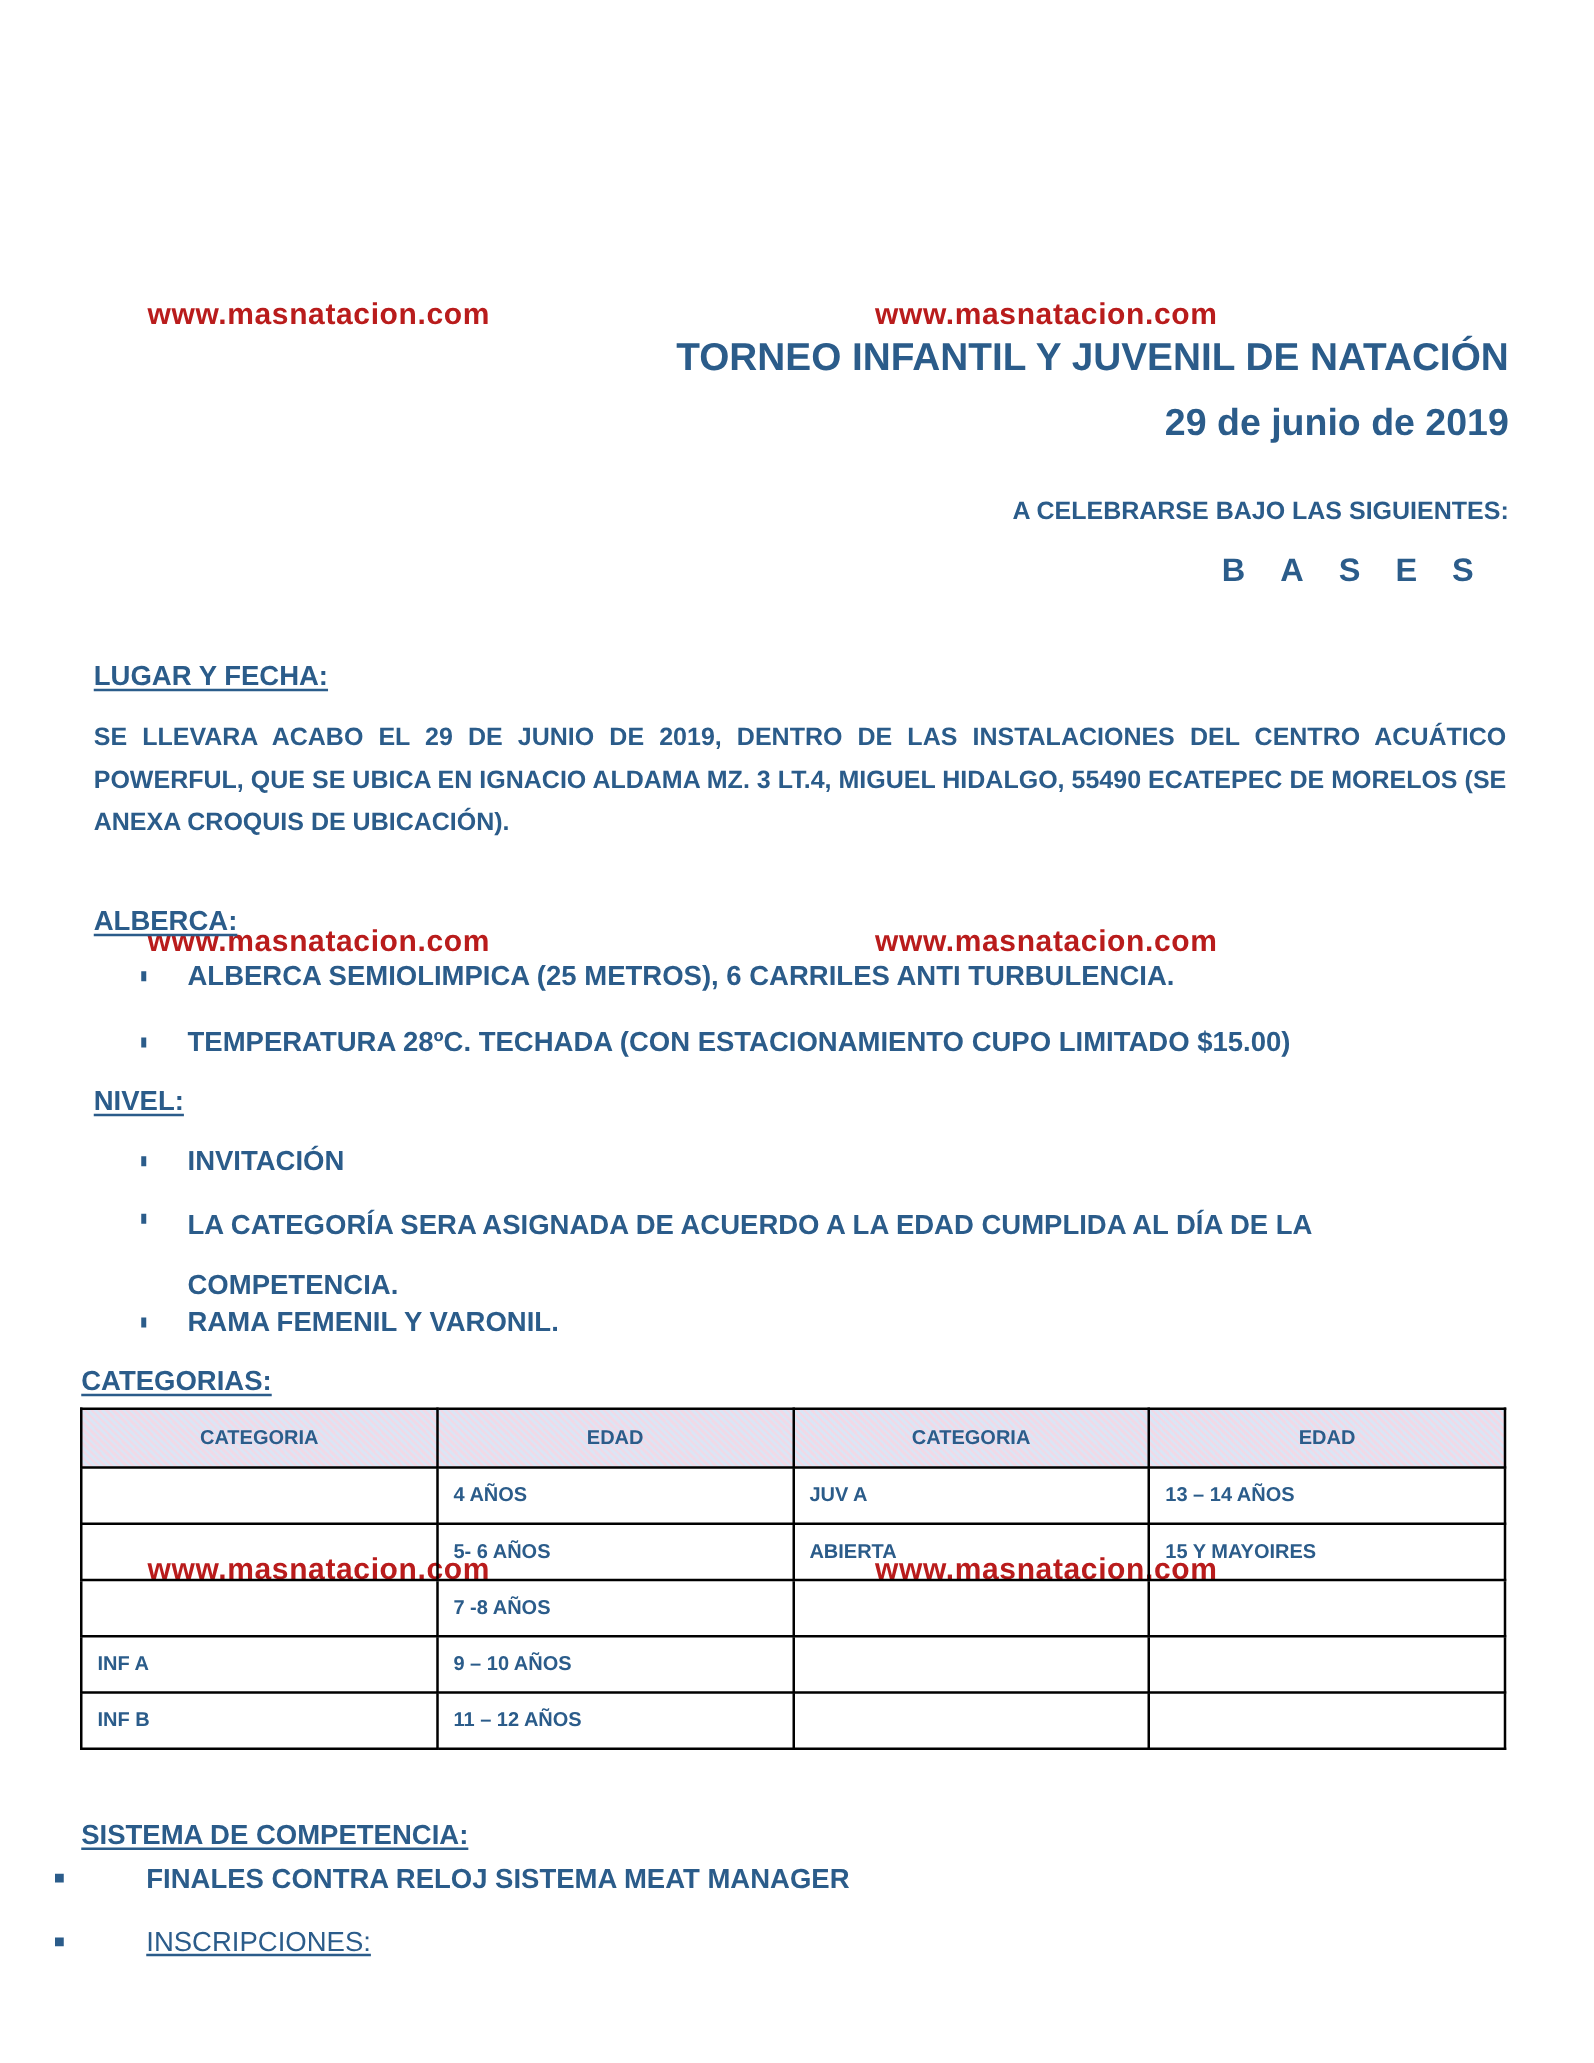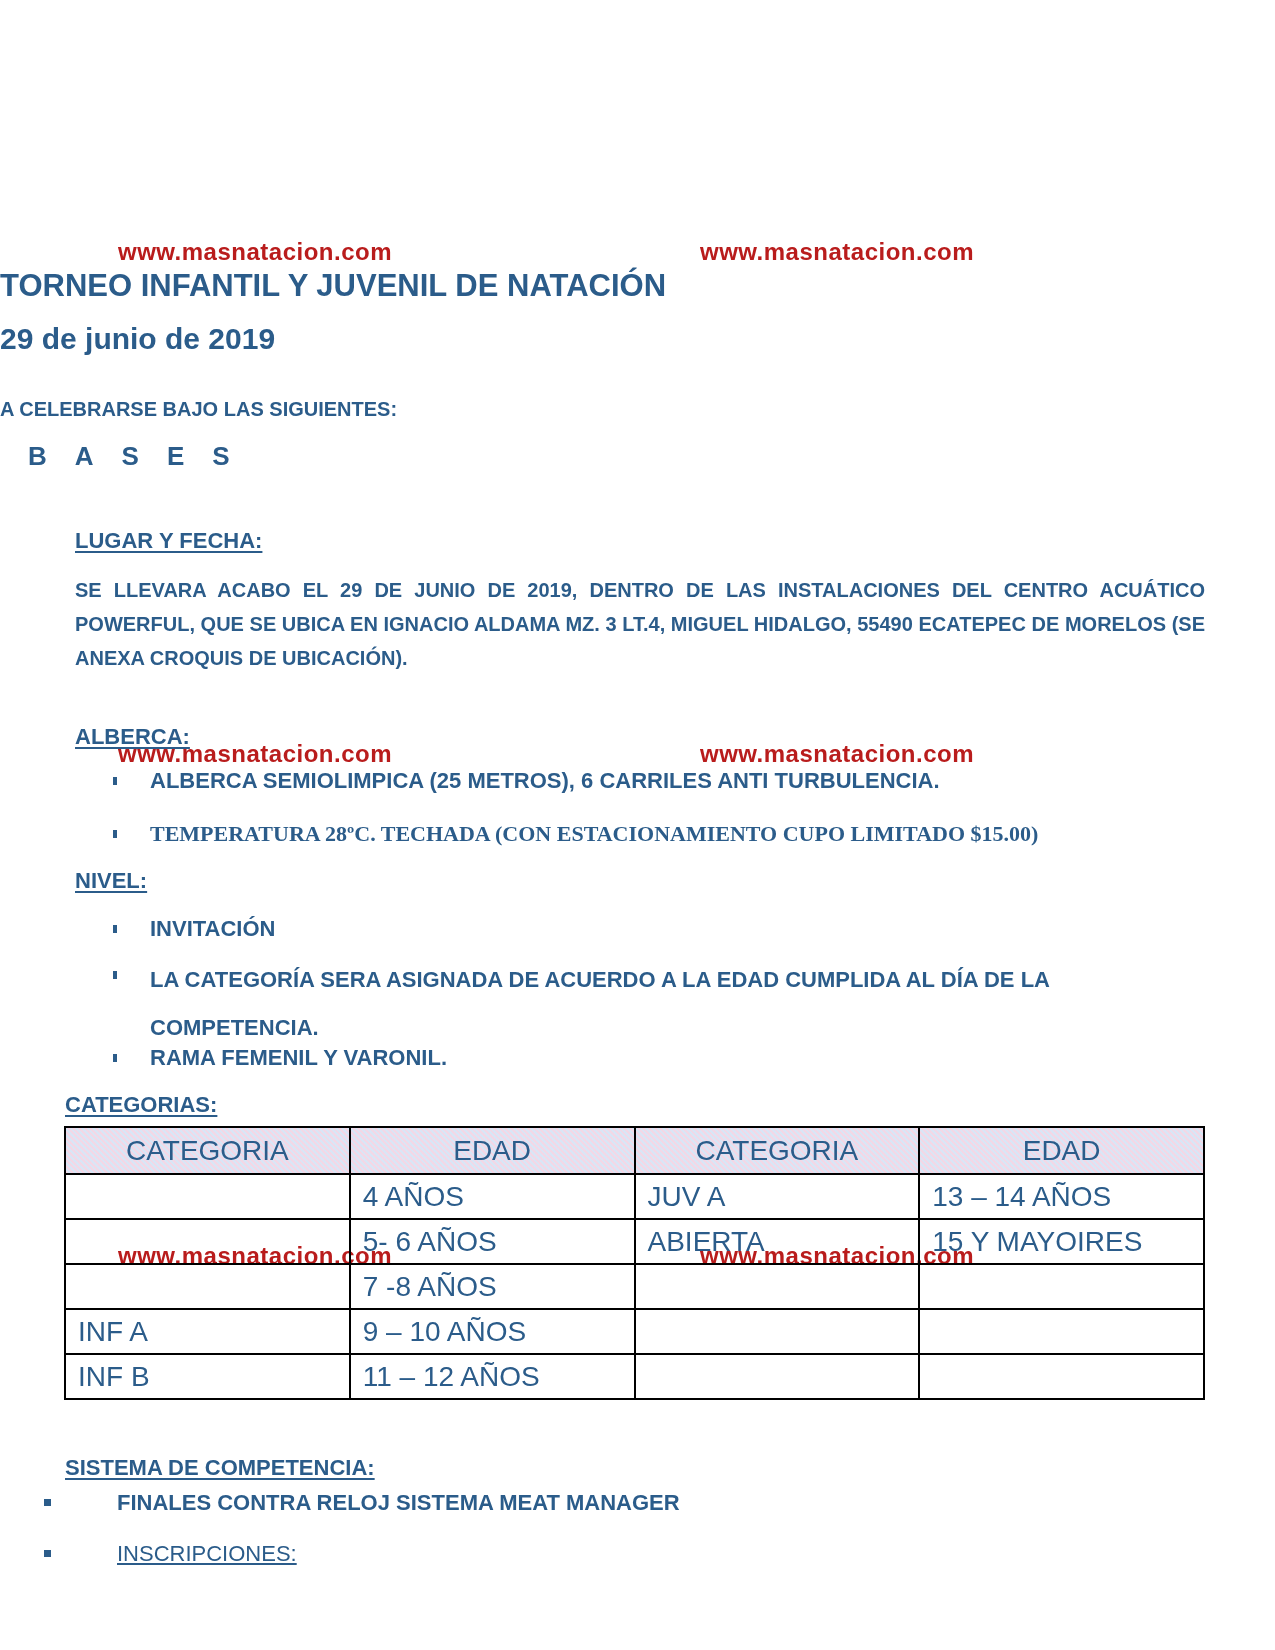--- a/index.html
+++ b/index.html
@@ -1,35 +1,35 @@
 <!DOCTYPE html>
 <html><head>
 <meta charset="utf-8">
 <style>
   html, body { margin: 0; padding: 0; background: #ffffff; }
   body { width: 1275px; height: 1650px; position: relative; overflow: hidden;
          font-family: "Liberation Sans", sans-serif; color: #2b5c8a; }
   .abs { position: absolute; }
   .wm { position: absolute; font-family: "Liberation Sans", sans-serif; font-weight: bold;
         font-size: 24px; color: #b91c1c; letter-spacing: 0.5px; white-space: nowrap; z-index: 0; }
-  .center { left: 0; width: 1207px; text-align: left; font-weight: bold; white-space: nowrap; z-index: 1; }
+  .center { left: 0; width: 1207px; text-align: right; font-weight: bold; white-space: nowrap; z-index: 1; }
   .title { top: 268px; font-size: 31px; }
   .date { top: 322px; font-size: 30px; }
   .subtitle { top: 398px; font-size: 20px; }
   .bases { top: 441px; font-size: 26px; letter-spacing: 28px; padding-left: 28px; box-sizing: border-box; }
   .heading { position: absolute; font-weight: bold; font-size: 22px; text-decoration: underline;
              text-underline-offset: 3px; white-space: nowrap; z-index: 1; }
   .para { position: absolute; left: 75px; width: 1130px; font-weight: bold; font-size: 20px;
           line-height: 34px; text-align: justify; text-align-last: left; z-index: 1; }
   .bullet-row { position: absolute; font-weight: bold; font-size: 22px; white-space: nowrap; z-index: 1; }
   .bullet { position: absolute; width: 4px; height: 8px; background: #2b5c8a; }
   .bullet-text { position: absolute; white-space: nowrap; }
   .wrap-text { position: absolute; white-space: normal; width: 1060px; line-height: 48px; }
   table.cat { position: absolute; left: 64px; top: 1126px; width: 1141px; border-collapse: collapse; z-index: 1; }
-  table.cat td, table.cat th { border: 2.5px solid #000; height: 45px; font-size: 28px; font-weight: normal;
+  table.cat td, table.cat th { border: 2.5px solid #000; height: 45px; font-size: 16px; font-weight: bold;
         color: #2b5c8a; padding: 0 12px; width: 25%; box-sizing: border-box; vertical-align: middle; }
   table.cat th { text-align: center; height: 47px;
         background-color: #e8e6ee;
         background-image: repeating-linear-gradient(45deg, rgba(255,200,220,0.45) 0 2px, rgba(200,230,255,0.45) 2px 4px); }
   table.cat td { text-align: left; }
   .sq { position: absolute; width: 7px; height: 7px; background: #2b5c8a; }
   .link-like { text-decoration: underline; font-weight: normal; }
 </style>
 </head>
 <body>
@@ -49,21 +49,21 @@
 <div class="heading" style="left:75px; top:528px;">LUGAR Y FECHA:</div>
 <div class="para" style="top:573px;">SE LLEVARA ACABO EL 29 DE JUNIO DE 2019, DENTRO DE LAS INSTALACIONES DEL CENTRO ACUÁTICO POWERFUL, QUE SE UBICA EN IGNACIO ALDAMA MZ. 3 LT.4, MIGUEL HIDALGO, 55490 ECATEPEC DE MORELOS (SE ANEXA CROQUIS DE UBICACIÓN).</div>
 
 <div class="heading" style="left:75px; top:724px;">ALBERCA:</div>
 <div class="bullet-row" style="left:0; top:768px;">
   <span class="bullet" style="left:113px; top:9px;"></span>
   <span class="bullet-text" style="left:150px;">ALBERCA SEMIOLIMPICA (25 METROS), 6 CARRILES ANTI TURBULENCIA.</span>
 </div>
 <div class="bullet-row" style="left:0; top:821px;">
   <span class="bullet" style="left:113px; top:9px;"></span>
-  <span class="bullet-text" style="left:150px;font-family:Liberation Serif, serif;">TEMPERATURA 28ºC. TECHADA (CON ESTACIONAMIENTO CUPO LIMITADO $15.00)</span>
+  <span class="bullet-text" style="left:150px;">TEMPERATURA 28ºC. TECHADA (CON ESTACIONAMIENTO CUPO LIMITADO $15.00)</span>
 </div>
 
 <div class="heading" style="left:75px; top:868px;">NIVEL:</div>
 <div class="bullet-row" style="left:0; top:916px;">
   <span class="bullet" style="left:113px; top:9px;"></span>
   <span class="bullet-text" style="left:150px;">INVITACIÓN</span>
 </div>
 <div class="bullet-row" style="left:0; top:962px;">
   <span class="bullet" style="left:113px; top:9px;"></span>
   <span class="wrap-text" style="left:150px; top:-6px;">LA CATEGORÍA SERA ASIGNADA DE ACUERDO A LA EDAD CUMPLIDA AL DÍA DE LA COMPETENCIA.</span>

